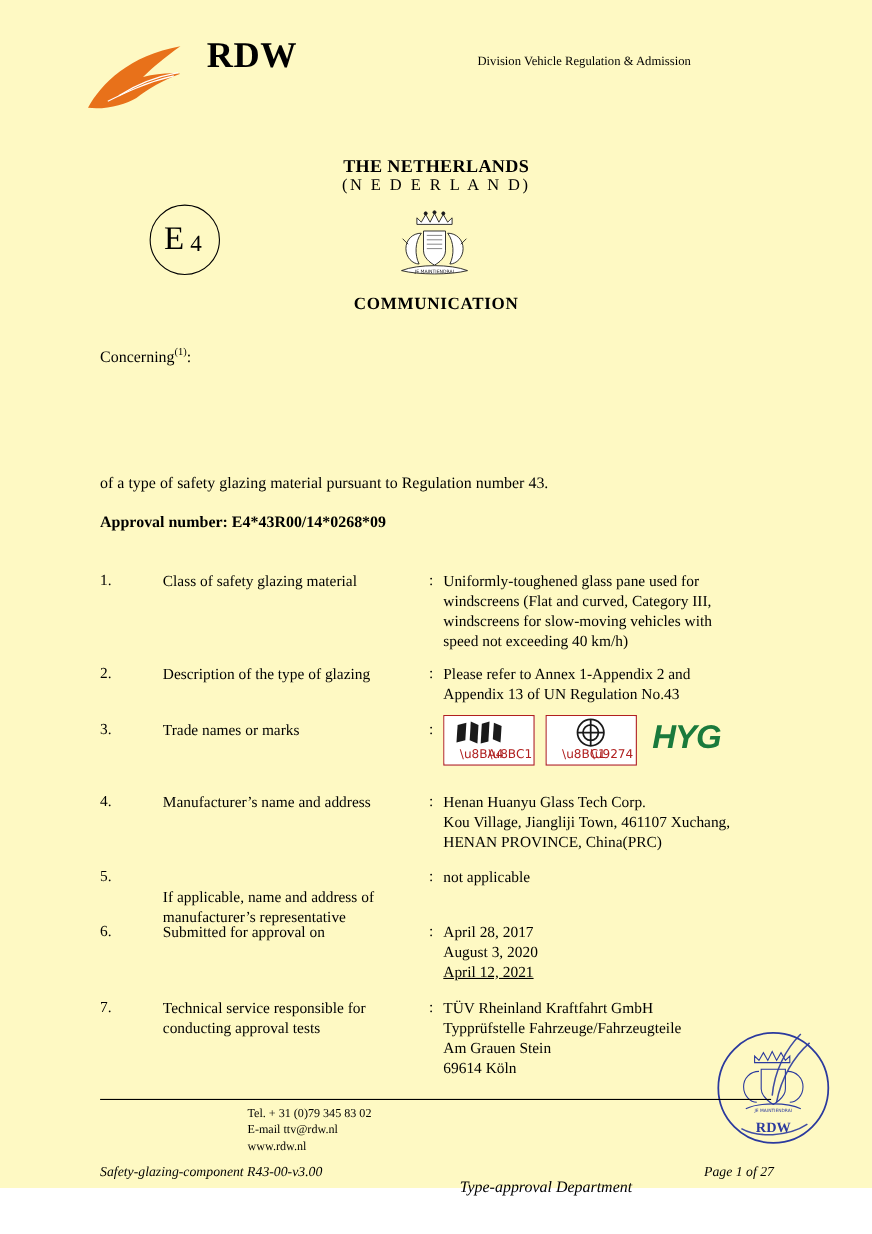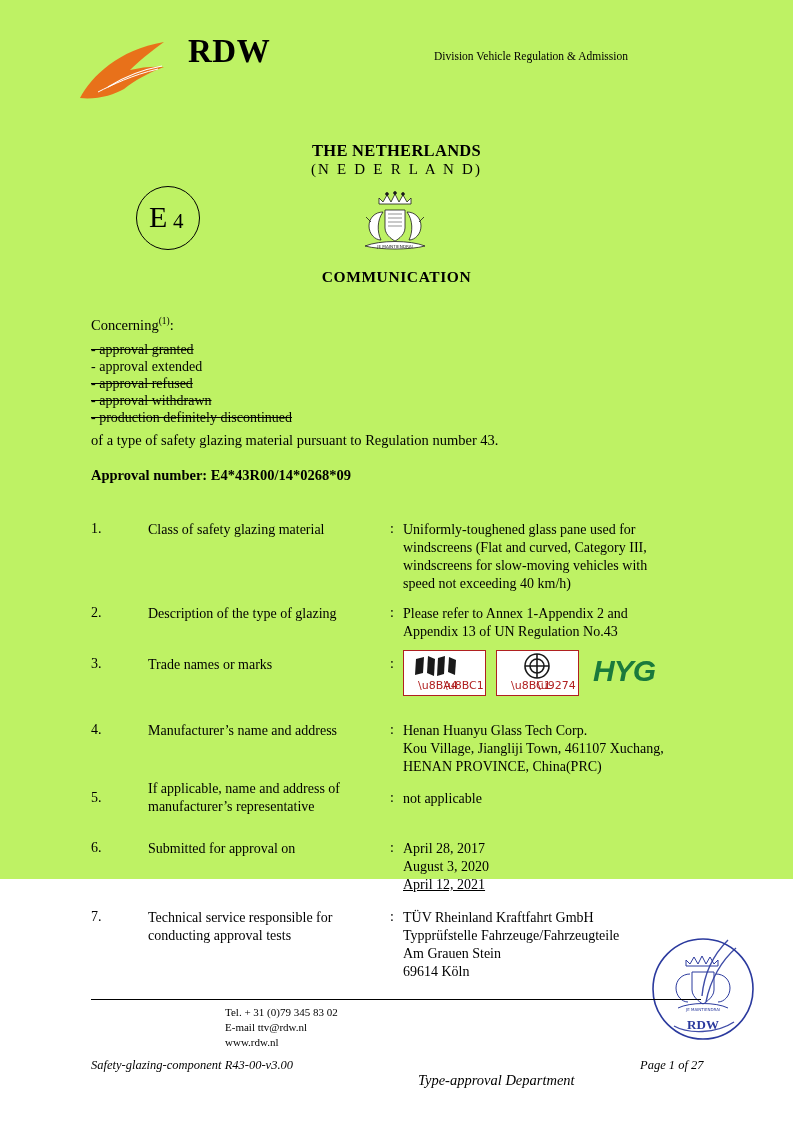--- a/index.html
+++ b/index.html
@@ -12,22 +12,22 @@
     height: 1122px;
     position: relative;
     font-family: "Liberation Serif", serif;
     color: #000000;
     overflow: hidden;
   }
   .page {
     position: absolute;
     left: 0; top: 0;
     width: 793px;
-    height: 879px;
-    background: #bef264;
+    height: 1080px;
+    background: #fef9c3;
   }
 
   
   .header {
     position: absolute;
     left: 0; top: 0;
     width: 793px;
     height: 120px;
   }
   .logo-mark {
@@ -316,27 +316,20 @@
       <text x="50" y="60" font-family="DejaVu Sans, sans-serif" font-size="4.2" text-anchor="middle" fill="#1a1a1a">JE MAINTIENDRAI</text>
     </svg>
   </div>
 
   <div class="communication">COMMUNICATION</div>
 
   <div class="concerning">
     <span>Concerning</span><sup>(1)</sup><span>:</span>
   </div>
 
-  <div class="opt-list">
-    <div class="opt struck">- approval granted</div>
-    <div class="opt">- approval extended</div>
-    <div class="opt struck">- approval refused</div>
-    <div class="opt struck">- approval withdrawn</div>
-    <div class="opt struck">- production definitely discontinued</div>
-  </div>
 
   <div class="pursuant">of a type of safety glazing material pursuant to Regulation number 43.</div>
 
   <div class="approval-number">
     <span>Approval number:</span>
     <span>E4*43R00/14*0268*09</span>
   </div>
 
   <div class="rows">
 
@@ -406,21 +399,21 @@
       <span class="r-colon" style="top:210px">:</span>
       <span class="r-value" style="top:210px;width:300px">
         <span>Henan Huanyu Glass Tech Corp.</span><br>
         <span>Kou Village, Jiangliji Town, 461107 Xuchang,</span><br>
         <span>HENAN PROVINCE, China(PRC)</span>
       </span>
     </div>
 
     <div class="row">
       <span class="r-num" style="top:278px">5.</span>
-      <span class="r-label" style="top:268px">
+      <span class="r-label" style="top:296px">
         <span>If applicable, name and address of</span><br>
         <span>manufacturer’s representative</span>
       </span>
       <span class="r-colon" style="top:278px">:</span>
       <span class="r-value" style="top:278px">not applicable</span>
     </div>
 
     <div class="row">
       <span class="r-num" style="top:328px">6.</span>
       <span class="r-label" style="top:328px">Submitted for approval on</span>

